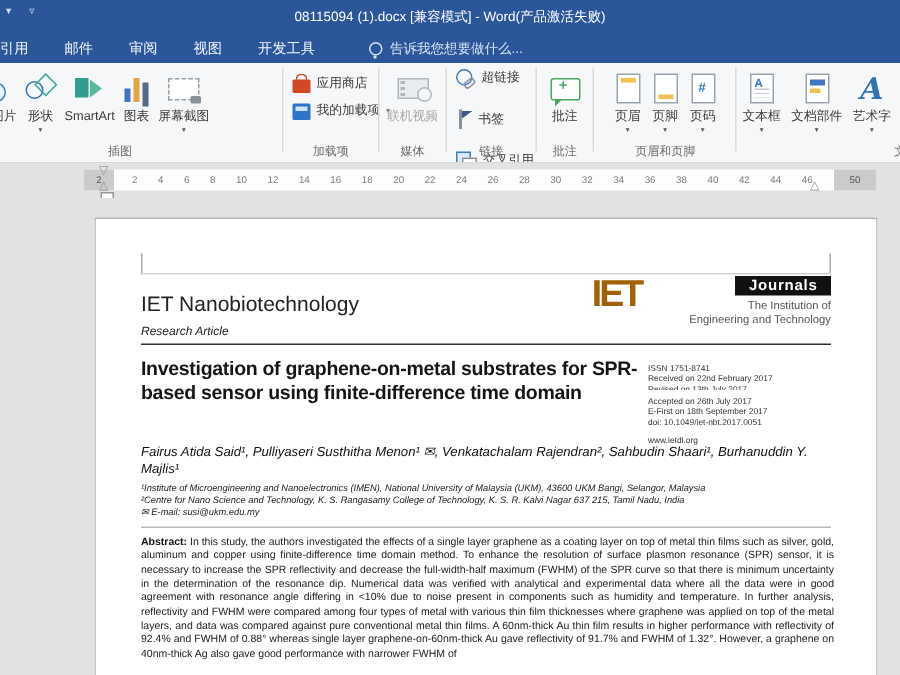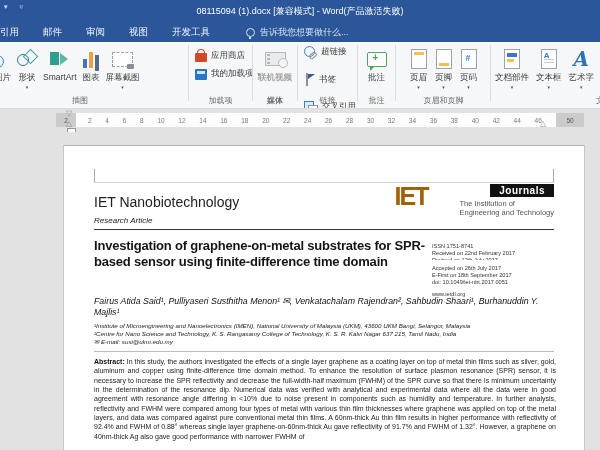--- a/index.html
+++ b/index.html
@@ -87,21 +87,21 @@
   .page{position:absolute;left:63px;top:13px;width:520px;height:305px;background:#fff;border:1px solid #c6c6c6;border-top:1px solid #b5b5b5;overflow:hidden;}
   .bline{position:absolute;left:30px;right:30px;top:36px;border-top:1px solid #d2d2d2;}
   .btickL{position:absolute;left:30px;top:23px;height:14px;border-left:1px solid #aaa;}
   .btickR{position:absolute;right:30px;top:23px;height:14px;border-left:1px solid #aaa;}
   .jhead{position:absolute;left:30px;top:48px;font-size:14px;color:#222;}
   .rarticle{position:absolute;left:30px;top:70px;font-size:8px;font-style:italic;color:#222;}
   .logo{position:absolute;right:30px;top:38px;display:flex;align-items:flex-start;gap:4px;}
   .ietword{font-size:25px;font-weight:900;letter-spacing:-2px;color:#a16207;line-height:24px;font-family:"Liberation Sans",sans-serif;}
   .logocol{display:flex;flex-direction:column;align-items:flex-end;margin-left:28px;}
   .jbox{background:#111;color:#fff;font-size:10px;font-weight:bold;padding:1px 9px;letter-spacing:0.5px;}
-  .inst{font-size:7.5px;color:#555;line-height:9px;margin-top:2px;}
+  .inst{font-size:7.5px;color:#555;text-align:right;line-height:9px;margin-top:2px;}
   .hr1{position:absolute;left:30px;right:30px;top:83px;border-top:1.5px solid #333;}
   .dtitle{position:absolute;left:30px;top:92px;width:354px;font-size:13px;line-height:15.5px;font-weight:bold;color:#151515;letter-spacing:-0.2px;}
   .meta{position:absolute;right:30px;top:97px;width:122px;font-size:5.6px;line-height:7px;color:#333;}
   .meta .clip{height:3px;overflow:hidden;}
   .meta .gap{margin-top:5px;}
   .meta .site{margin-top:5px;}
   .authors{position:absolute;left:30px;top:150px;width:462px;font-size:8.8px;line-height:11px;font-style:italic;color:#111;}
   .affils{position:absolute;left:30px;top:176px;width:462px;font-size:6.2px;line-height:7.8px;font-style:italic;color:#222;}
   .absrule{position:absolute;left:30px;right:30px;top:205px;border-top:1px solid #bbb;}
   .abstract{position:absolute;left:30px;top:211px;width:462px;bottom:0;font-size:7px;line-height:9.35px;color:#222;text-align:justify;overflow:hidden;}
@@ -180,21 +180,21 @@
       <div class="smallbtn">
         <span class="i-addin"></span>
         <span>我的加载项</span>
         <span class="dar"></span>
       </div>
     </div>
     <div class="glabel">加载项</div>
   </div>
   <div class="gsep" style="left:252px;"></div>
 
-  <div class="rgroup gray" style="left:253px;width:44px;font-weight:bold;">
+  <div class="rgroup gray" style="left:253px;width:44px;">
     <div class="items" style="justify-content:center;">
       <div class="bigbtn">
         <span class="ic">
             <span class="i-video"></span>
           </span>
         <span class="blbl">联机视频</span>
       </div>
     </div>
     <div class="glabel">媒体</div>
   </div>
@@ -257,30 +257,30 @@
       </div>
     </div>
     <div class="glabel">页眉和页脚</div>
   </div>
   <div class="gsep" style="left:490px;"></div>
 
   <div class="rgroup" style="left:492px;width:130px;">
     <div class="items" style="gap:1px;">
       <div class="bigbtn">
         <span class="ic">
+            <span class="i-page tbox"></span>
+          </span>
+        <span class="blbl">文本框</span>
+        <span class="dar"></span>
+      </div>
+      <div class="bigbtn">
+        <span class="ic">
             <span class="i-page qp"></span>
           </span>
         <span class="blbl">文档部件</span>
-        <span class="dar"></span>
-      </div>
-      <div class="bigbtn">
-        <span class="ic">
-            <span class="i-page tbox"></span>
-          </span>
-        <span class="blbl">文本框</span>
         <span class="dar"></span>
       </div>
       <div class="bigbtn">
         <span class="ic">
             <span class="i-wordart">A</span>
           </span>
         <span class="blbl">艺术字</span>
         <span class="dar"></span>
       </div>
     </div>

